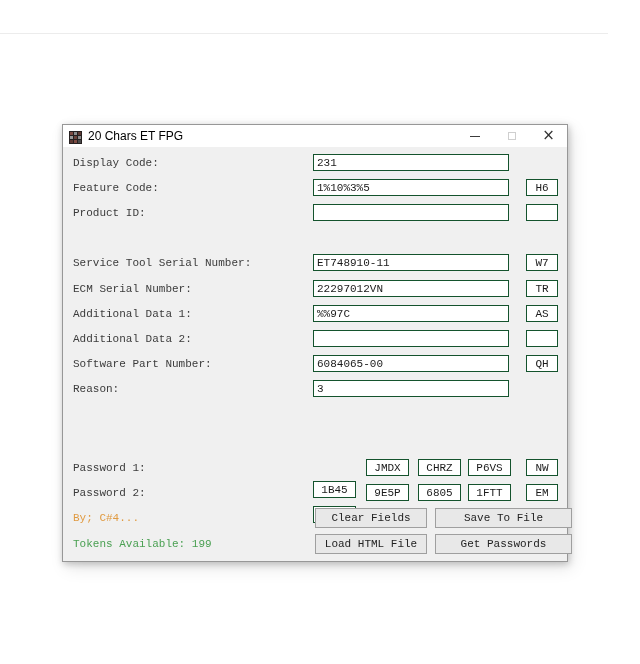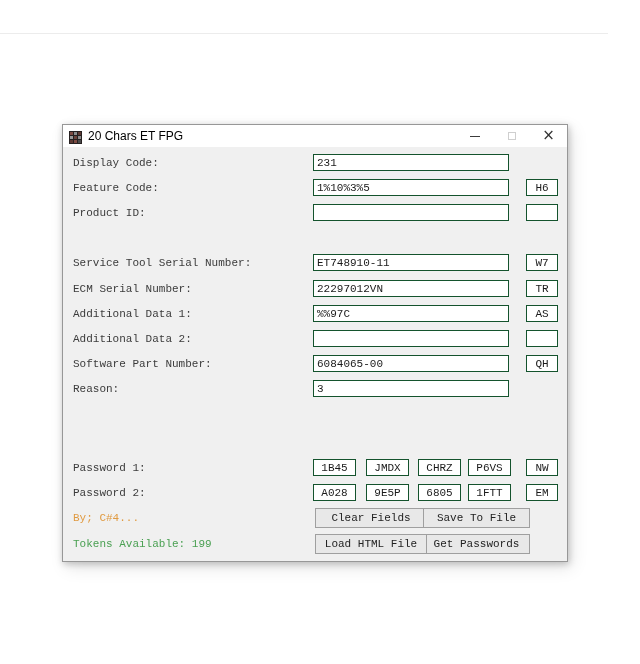--- a/index.html
+++ b/index.html
@@ -32,29 +32,29 @@
   }
   .txt,.code,.pw{
     position:absolute;top:0;height:17px;box-sizing:border-box;
     background:#ffffff;border:1px solid #14532d;
     font-family:"Liberation Mono",monospace;font-size:11px;color:#1a1a1a;
     padding:0 3px;outline:none;
   }
   .txt{left:250px;width:196px;}
   .code{left:463px;width:32px;text-align:center;padding:0;}
   .pw{width:43px;text-align:center;padding:0;}
-  .pw.p1{left:250px;} .pw.p2{left:303px;} .pw.p3{left:355px;} .pw.p4{left:405px;}
+  .pw.p1{left:250px;margin-top:22px;} .pw.p2{left:303px;} .pw.p3{left:355px;} .pw.p4{left:405px;}
   .btn{
     position:absolute;height:20px;box-sizing:border-box;
     background:#e8e8e8;border:1px solid #9f9f9f;
     font-family:"Liberation Mono",monospace;font-size:11px;color:#222;
     padding:0;cursor:default;
   }
   .btn.col1{left:252px;width:112px;}
-  .btn.col2{left:360px;width:107px;}
+  .btn.col2{left:372px;width:137px;}
   .note{
     position:absolute;left:10px;
     font-family:"Liberation Mono",monospace;font-size:11px;white-space:pre;
   }
   .by-text{color:#e09a41;}
   .tokens-text{color:#4aa052;}
 </style>
 </head>
 <body>
 

